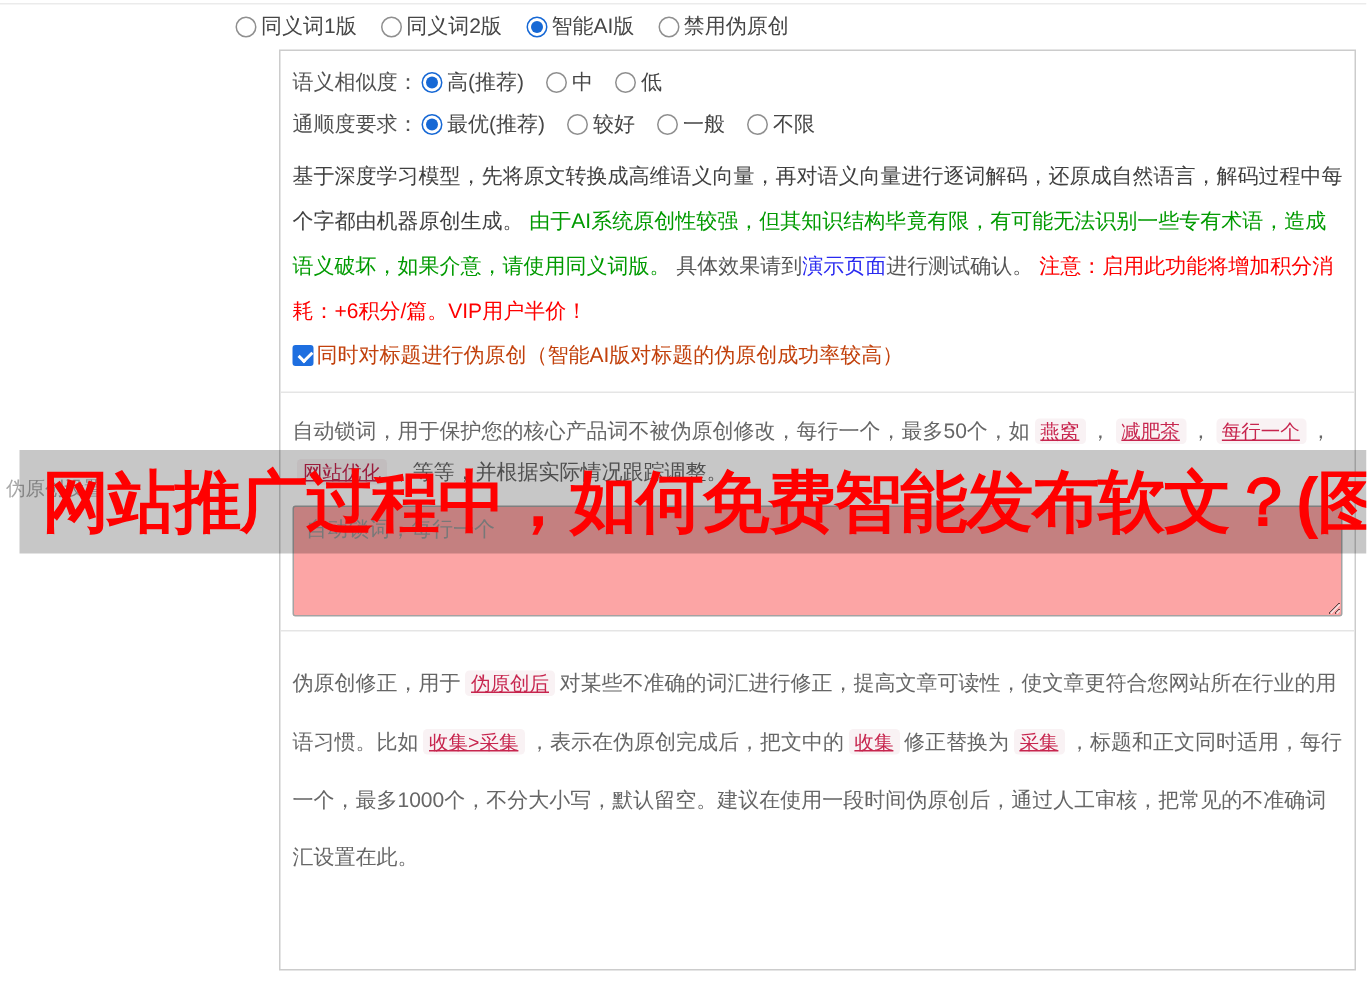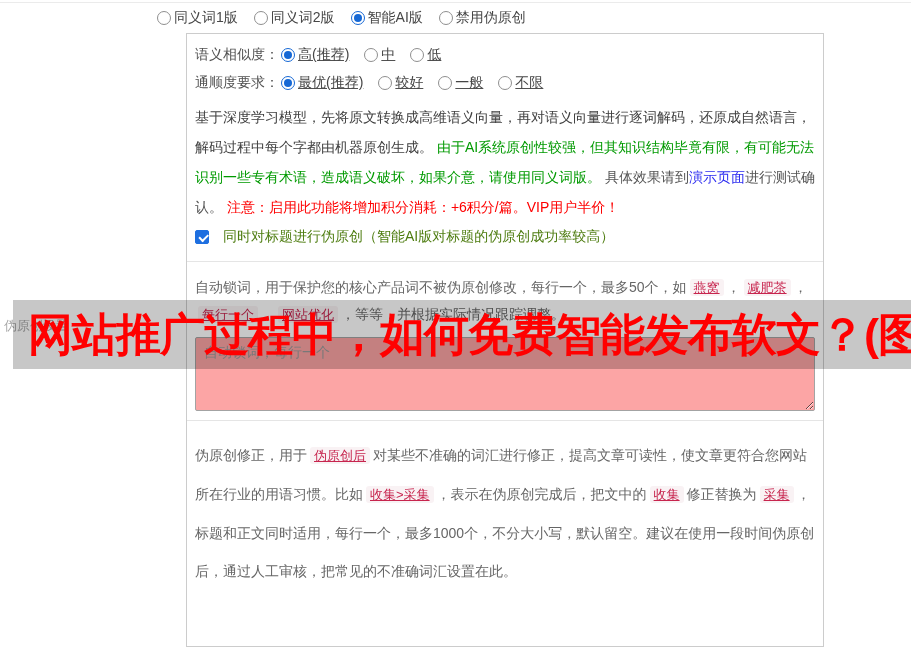--- a/index.html
+++ b/index.html
@@ -10,39 +10,39 @@
 
   
   .version-row { position:absolute; left:157px; top:9px; display:flex; gap:16px; align-items:center; }
 
   .radio-opt { display:inline-flex; align-items:center; gap:3px; font-size:14px; color:#464646; cursor:pointer; }
   .radio-dot { width:14px; height:14px; border:1px solid #8f8f8f; border-radius:50%; background:#fff; position:relative; flex:0 0 auto; }
   .radio-dot.checked { border-color:#1668d5; }
   .radio-dot.checked::after { content:""; position:absolute; left:2px; top:2px; width:8px; height:8px; border-radius:50%; background:#1668d5; }
 
   
-  .main-box { position:absolute; left:186px; top:33px; width:638px; height:614px; border:1px solid #ccc; background:#fff; }
+  .main-box { position:absolute; left:186px; top:33px; width:718px; height:614px; border:1px solid #ccc; background:#fff; }
   .section-a { height:228px; border-bottom:1px solid #e5e5e5; padding:12px 8px 0 8px; }
   .section-b { height:159px; border-bottom:1px solid #e5e5e5; padding:12px 8px 0 8px; }
   .section-c { padding:15px 8px 0 8px; }
 
   .opt-row { display:flex; align-items:center; margin-bottom:10px; font-size:14px; color:#515151; }
   .opt-row .row-label { margin-right:2px; }
-  .opt-row .opts { display:flex; gap:15px; align-items:center;text-decoration:underline; }
+  .opt-row .opts { display:flex; gap:15px; align-items:center; }
 
   .ai-para { margin-top:5px; font-size:14px; line-height:30px; color:#555; }
   .t-blue { color:#404040; }
   .t-green { color:#009a00; }
   .t-dark { color:#555; }
   .t-red { color:#fe0000; }
   .t-link { color:#2a2af0; cursor:pointer; }
   .t-gray { color:#666; }
   .kw { color:#c7254e; background:#f9f2f4; padding:1px 4px; border-radius:3px; margin:0 3px; font-size:13px; white-space:nowrap;text-decoration:underline; }
 
-  .checkbox-row { margin-top:6px; display:flex; align-items:center; gap:14px; font-size:14px; color:#4d7c0f; cursor:pointer; }
+  .checkbox-row { margin-top:6px; display:flex; align-items:center; gap:2px; font-size:14px; color:#c2410c; cursor:pointer; }
   .chk { width:14px; height:14px; border-radius:2px; border:1px solid #8f8f8f; background:#fff; position:relative; flex:0 0 auto; }
   .chk.checked { border-color:#1e6fe0; background:#1e6fe0; }
   .chk.checked::after { content:""; position:absolute; left:2.5px; top:3px; width:7px; height:3.5px;
     border-left:2px solid #fff; border-bottom:2px solid #fff; transform:rotate(-45deg); }
 
   .desc { font-size:14px; line-height:26px; color:#666; }
   .desc-c { font-size:14px; line-height:38px; color:#666; }
 
   textarea { display:block; width:100%; height:74px; margin-top:9px; border:1px solid #a3a3a3; border-radius:2px;
     padding:6px 8px; font-size:14px; color:#444; background:#fca5a5; font-family:"Liberation Sans","DejaVu Sans",sans-serif; }

